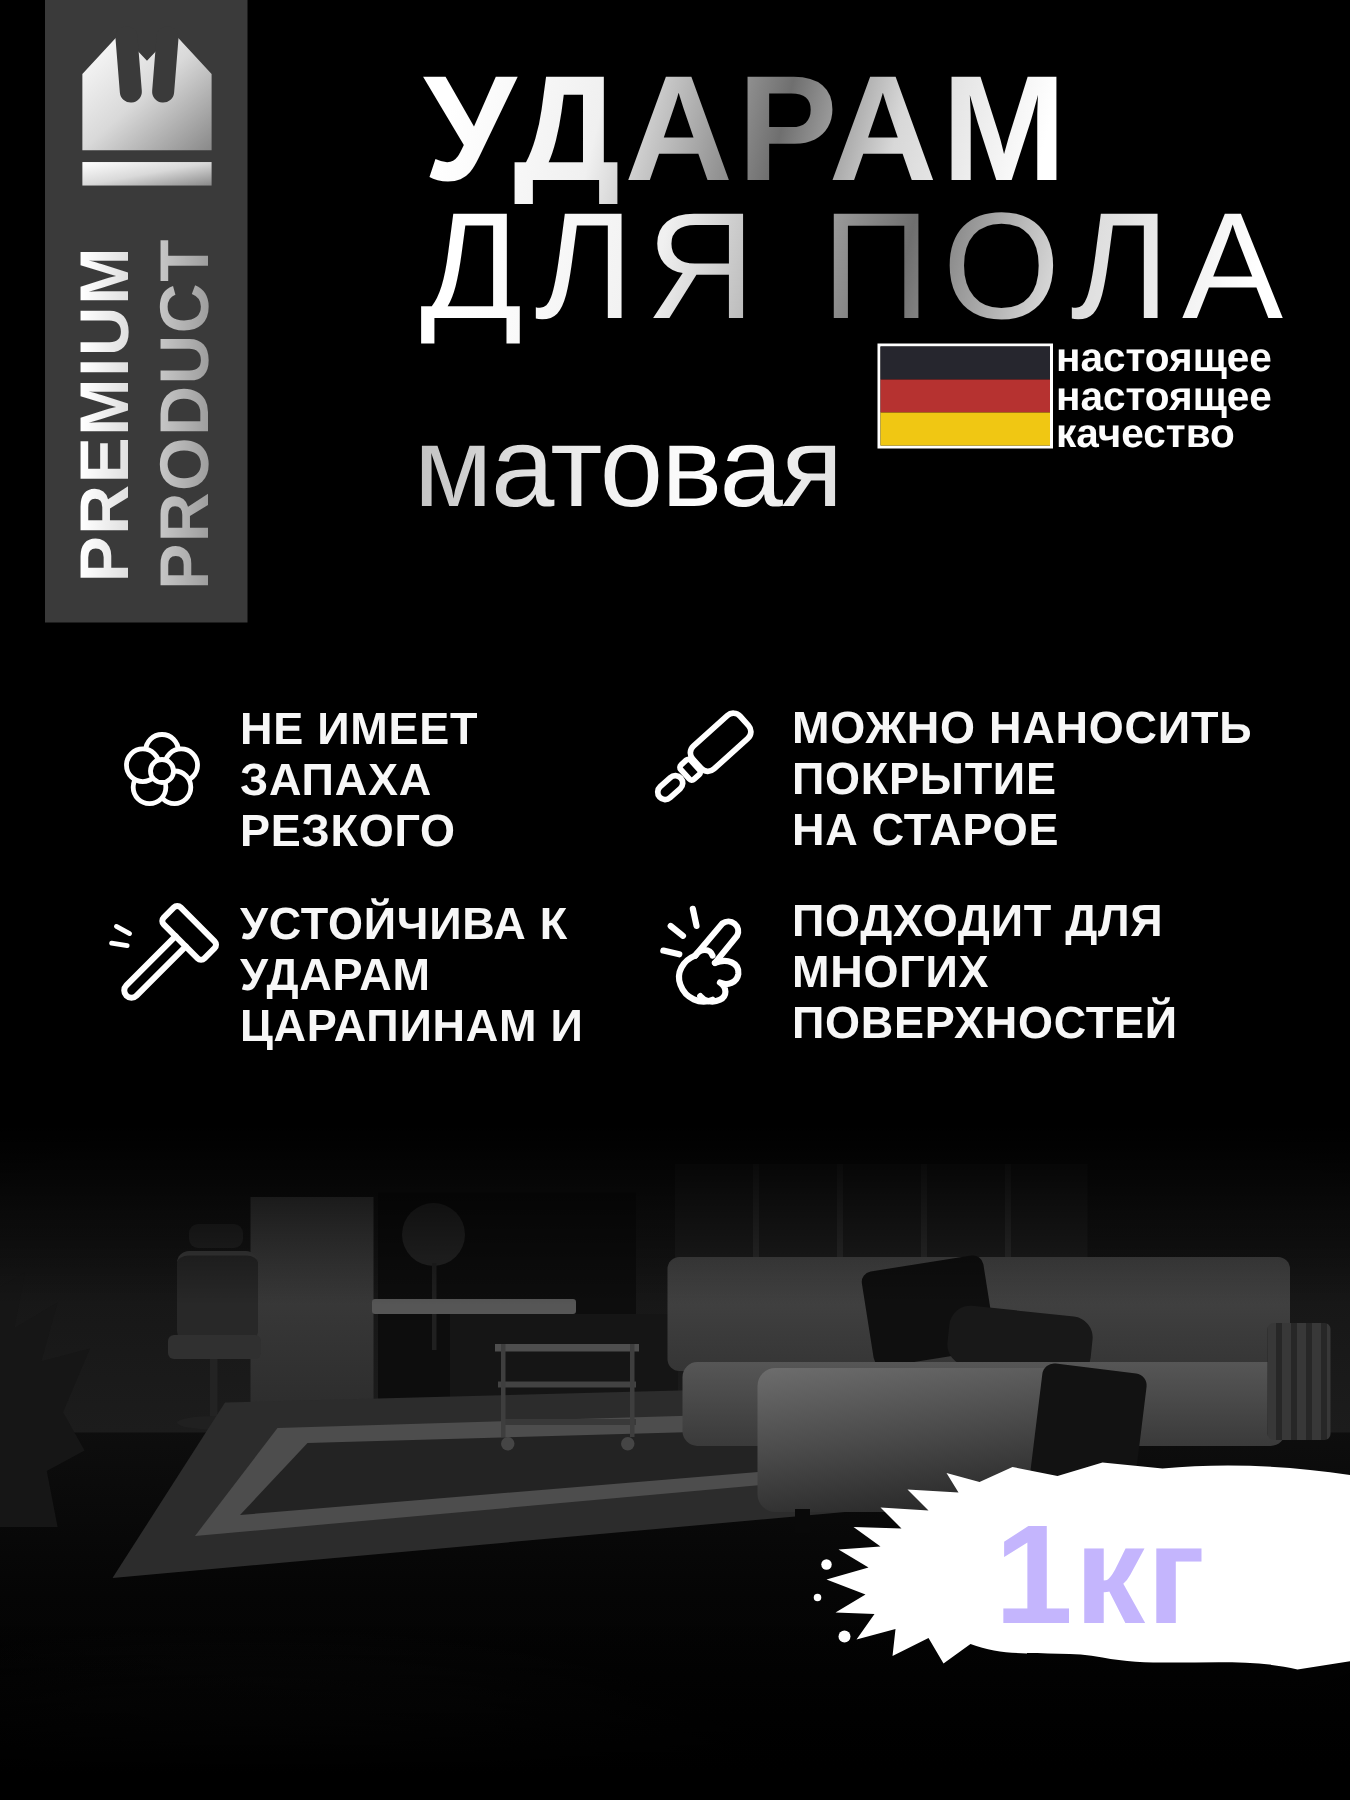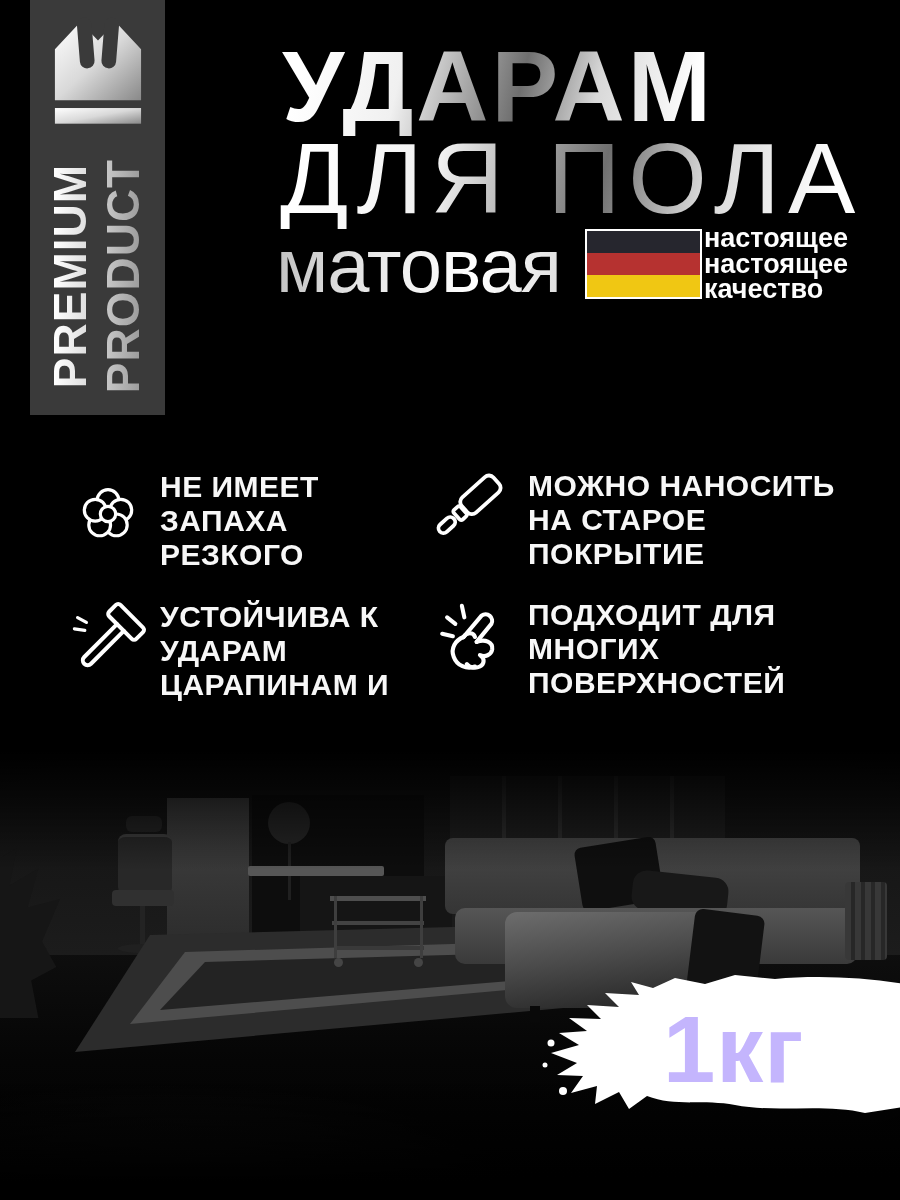--- a/index.html
+++ b/index.html
@@ -7,21 +7,21 @@
           font-family:"Liberation Sans",sans-serif;}
   .abs{position:absolute;}
 
   
   .metal{
     background:linear-gradient(104deg,#ffffff 6%,#f0f0f0 28%,#9a9a9a 46%,#6f6f6f 55%,#d8d8d8 72%,#ffffff 94%);
     -webkit-background-clip:text;background-clip:text;color:transparent;
   }
   .metal-light{
     background:linear-gradient(100deg,#bfbfbf 0%,#e9e9e9 35%,#ffffff 70%,#dedede 100%);
-    -webkit-background-clip:text;background-clip:text;color:transparent;
+    -webkit-background-clip:text;background-clip:text;color:transparent;margin-top:46px;
   }
 
   
   .badge{left:30px;top:0;width:135px;height:415px;background:#3a3a3a;}
   .badge-crown{left:21px;top:16px;width:94px;height:112px;}
   .badge-text{
     left:67px;top:276px;width:300px;
     transform:translate(-50%,-50%) rotate(-90deg);
     text-align:center;font-size:46px;font-weight:700;letter-spacing:1px;line-height:1.16;
     background:linear-gradient(180deg,#ffffff 10%,#d9d9d9 45%,#8f8f8f 100%);
@@ -175,22 +175,22 @@
     <svg viewBox="0 0 100 100">
       <g fill="none" stroke="#fff" stroke-width="5" stroke-linejoin="round" transform="rotate(-42 50 50)">
         <rect x="34" y="24" width="56" height="27" rx="8"></rect>
         <rect x="20" y="29" width="12" height="17" rx="3"></rect>
         <rect x="-10" y="31" width="25" height="13" rx="6.5"></rect>
       </g>
     </svg>
   </div>
   <div class="abs f-text t2">
     <div>МОЖНО НАНОСИТЬ</div>
+    <div>ПОКРЫТИЕ</div>
     <div>НА СТАРОЕ</div>
-    <div>ПОКРЫТИЕ</div>
   </div>
 
   <div class="abs f-icon i3">
     <svg viewBox="0 0 100 100">
       <g fill="none" stroke="#fff" stroke-width="5" stroke-linejoin="round" stroke-linecap="round" transform="rotate(45 50 50)">
         <rect x="26" y="8" width="48" height="20" rx="4"></rect>
         <path d="M44 28 L44 86 A6 6 0 0 0 56 86 L56 28"></path>
       </g>
       <path d="M12 22 L23 28 M8 36 L21 38" stroke="#fff" stroke-width="4" fill="none" stroke-linecap="round"></path>
     </svg>

